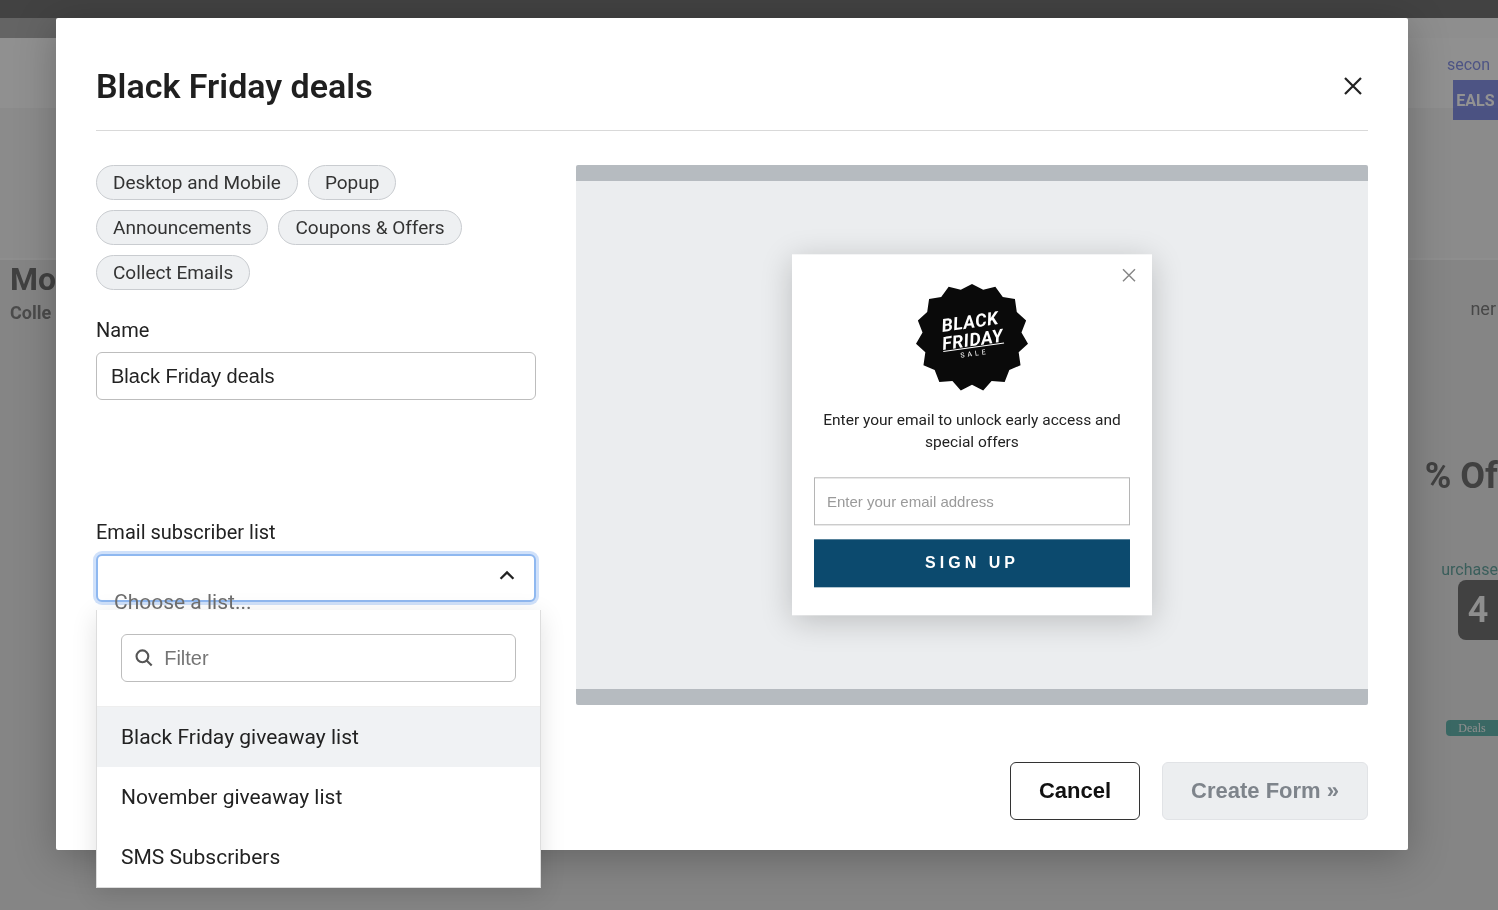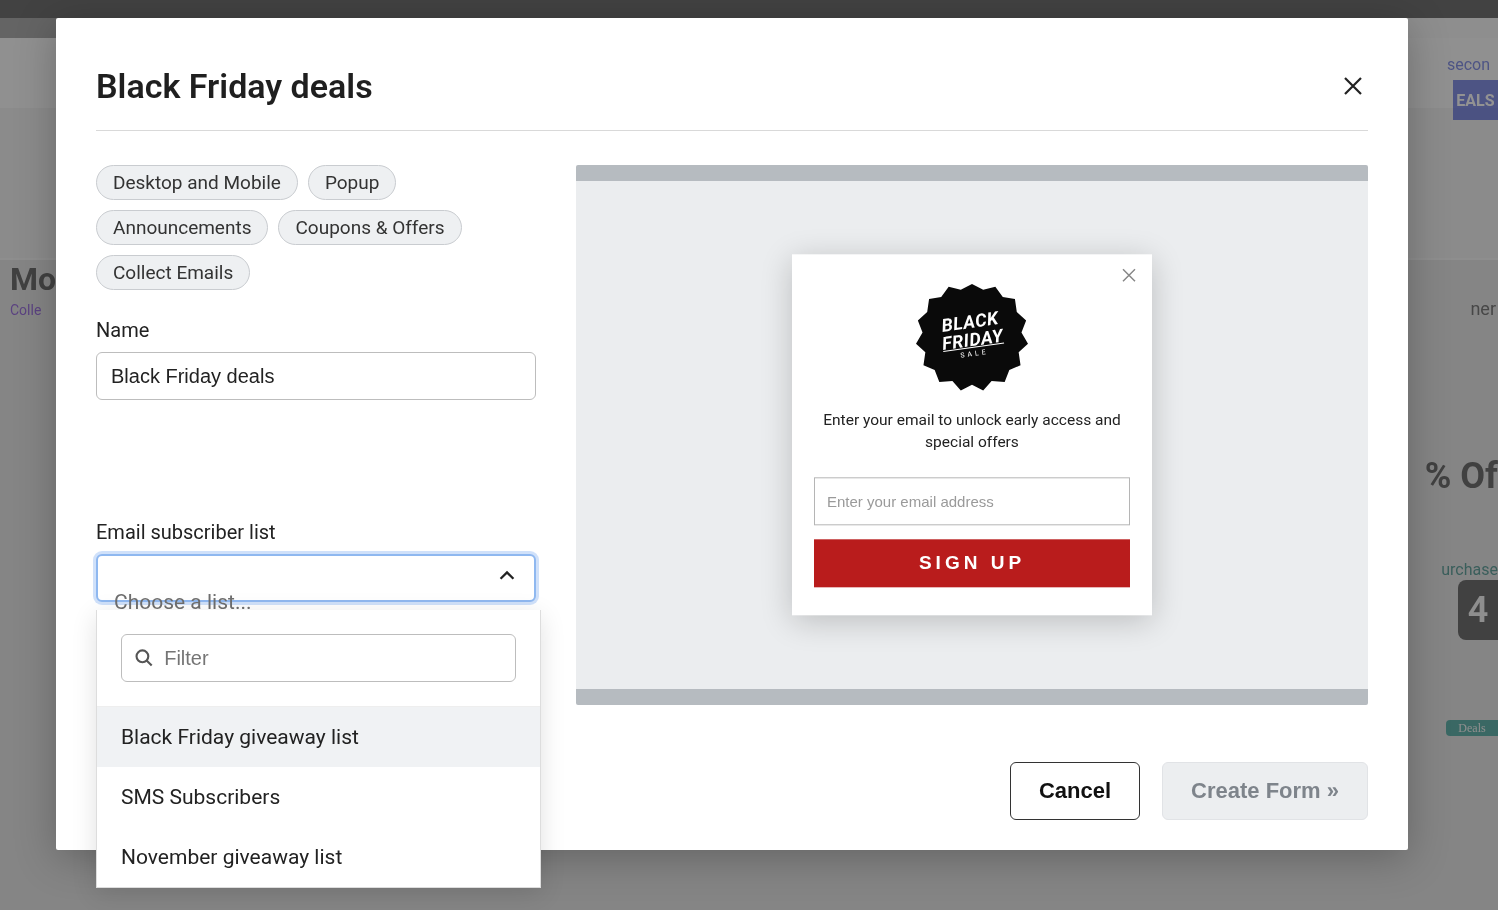--- a/index.html
+++ b/index.html
@@ -13,21 +13,21 @@
   }
   
   .bg-dark-strip { position:absolute; top:0; left:0; right:0; height:18px; background:#1b1b1b; opacity:0.6;}
   .bg-gray-strip { position:absolute; top:18px; left:0; width:160px; height:20px; background:#666; opacity:0.5;}
   .bg-light-strip { position:absolute; top:38px; left:0; right:0; height:70px; background:#fafafa; opacity:0.6;}
   .bg-mid { position:absolute; top:108px; left:0; right:0; height:150px; background:#ececec; opacity:0.6;}
   .bg-bottom { position:absolute; top:260px; left:0; right:0; bottom:0; background:#dcdcdc; opacity:0.6;}
   .bg-right-blurb { position:absolute; right:8px; top:55px; color:#3a4dd8; font-size:16px; opacity:0.6;}
   .bg-right-box { position:absolute; right:0; top:80px; width:45px; height:40px; background:#3a4dd8; color:#fff; font-weight:700; display:flex; align-items:center; justify-content:center; font-size:16px; opacity:0.6;}
   .bg-mo { position:absolute; left:10px; top:260px; font-size:32px; font-weight:700; color:#222; opacity:0.6;}
-  .bg-colle { position:absolute; left:10px; top:302px; font-size:14px; color:#6d28d9; opacity:0.6;}
+  .bg-colle { position:absolute; left:10px; top:302px; font-size:18px; color:#404040; opacity:0.6;font-weight:bold;}
   .bg-ner { position:absolute; right:2px; top:298px; font-size:18px; color:#333; opacity:0.6;}
   .bg-pct { position:absolute; right:0; top:455px; font-size:36px; font-weight:700; color:#222; opacity:0.6;}
   .bg-urchas { position:absolute; right:0; top:560px; font-size:16px; color:#0f766e; opacity:0.6;}
   .bg-num { position:absolute; right:0; top:580px; width:40px; height:60px; background:#222; color:#fff; font-size:36px; font-weight:600; border-radius:8px 0 0 8px; display:flex; align-items:center; justify-content:center; opacity:0.6;}
   .bg-deals-btn { position:absolute; right:0; top:720px; width:52px; height:16px; background:#0f9488; color:#fff; font-size:12px; display:flex; align-items:center; justify-content:center; border-radius:4px 0 0 4px; opacity:0.6;font-family:Liberation Serif, serif;}
 
   .overlay { position:absolute; inset:0; background:rgba(0,0,0,0.42); }
 
   
   .modal {
@@ -101,21 +101,21 @@
     width:112px; height:112px; margin:0 auto 18px auto; position:relative;
   }
   .badge svg { width:100%; height:100%; }
   .badge-text { position:absolute; top:50%; left:50%; transform:translate(-50%,-52%) rotate(-8deg); color:#fff; font-weight:700; font-style:italic; line-height:1; text-align:center;}
   .badge-text .l1 { font-size:18px; letter-spacing:0.5px;}
   .badge-text .l2 { font-size:18px; letter-spacing:0.5px; text-decoration:underline;}
   .badge-text .l3 { font-size:7px; letter-spacing:3px; font-style:normal; font-weight:400; margin-top:2px;}
   .popup-text { font-size:15.5px; color:#222; line-height:1.4; margin-bottom:24px; padding:0 6px;}
   .popup-input { width:100%; height:48px; border:1px solid #b5b5b5; padding:0 12px; font-size:15px; margin-bottom:14px; color:#333;}
   .popup-input::placeholder { color:#9a9a9a; }
-  .popup-btn { width:100%; height:48px; background:#b91c1c; color:#fff; border:none; font-size:19px; font-weight:700; letter-spacing:4px; cursor:pointer;}
+  .popup-btn { width:100%; height:48px; background:#0c4a6e; color:#fff; border:none; font-size:16px; font-weight:700; letter-spacing:4px; cursor:pointer;}
 
   
   .modal-footer { position:absolute; bottom:30px; right:40px; display:flex; gap:22px; }
   .btn { height:58px; border-radius:6px; padding:0 28px; font-size:22px; font-weight:600; cursor:pointer; display:flex; align-items:center; }
   .btn-cancel { background:#fff; border:1.5px solid #333; color:#111; }
   .btn-create { background:#eceef0; border:1px solid #e1e3e6; color:#7e848b; }
 </style>
 </head>
 <body>
 
@@ -176,22 +176,22 @@
           <div class="dropdown-header">
             <div class="filter-input">
               <svg viewBox="0 0 24 24">
                   <circle cx="10" cy="10" r="7"></circle>
                   <line x1="15" y1="15" x2="21" y2="21"></line>
                 </svg>
               <input type="text" placeholder="Filter" style="">
             </div>
           </div>
           <div class="option highlight">Black Friday giveaway list</div>
+          <div class="option">November giveaway list</div>
           <div class="option">SMS Subscribers</div>
-          <div class="option">November giveaway list</div>
         </div>
       </div>
     </div>
 
     <div class="right-col">
       <div class="preview-box">
         <div class="preview-inner">
           <div class="popup">
             <div class="popup-close">
               <svg viewBox="0 0 24 24" fill="none">

